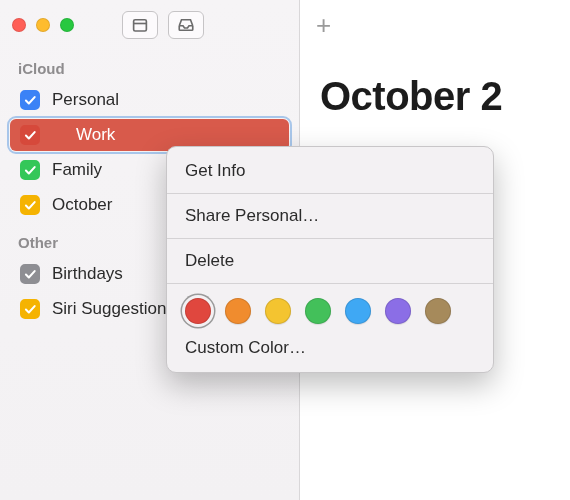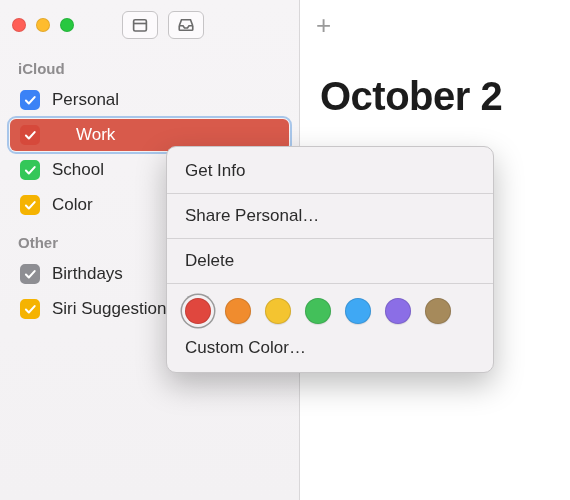--- a/index.html
+++ b/index.html
@@ -175,29 +175,29 @@
             </svg>
           </span>
         <span>Work</span>
       </div>
       <div class="item">
         <span class="chk" style="background:#34c759;border-color:#34c759">
             <svg viewBox="0 0 24 24" fill="none" stroke="#fff" stroke-width="3.5" stroke-linecap="round" stroke-linejoin="round">
               <polyline points="5 13 10 18 20 7"></polyline>
             </svg>
           </span>
-        <span>School</span>
+        <span>Family</span>
       </div>
       <div class="item">
         <span class="chk" style="background:#f5b301;border-color:#f5b301">
             <svg viewBox="0 0 24 24" fill="none" stroke="#fff" stroke-width="3.5" stroke-linecap="round" stroke-linejoin="round">
               <polyline points="5 13 10 18 20 7"></polyline>
             </svg>
           </span>
-        <span>Color</span>
+        <span>October</span>
       </div>
     </div>
 
     <div class="section-header">Other</div>
     <div class="list">
       <div class="item">
         <span class="chk" style="background:#8e8e93;border-color:#8e8e93">
             <svg viewBox="0 0 24 24" fill="none" stroke="#fff" stroke-width="3.5" stroke-linecap="round" stroke-linejoin="round">
               <polyline points="5 13 10 18 20 7"></polyline>
             </svg>

